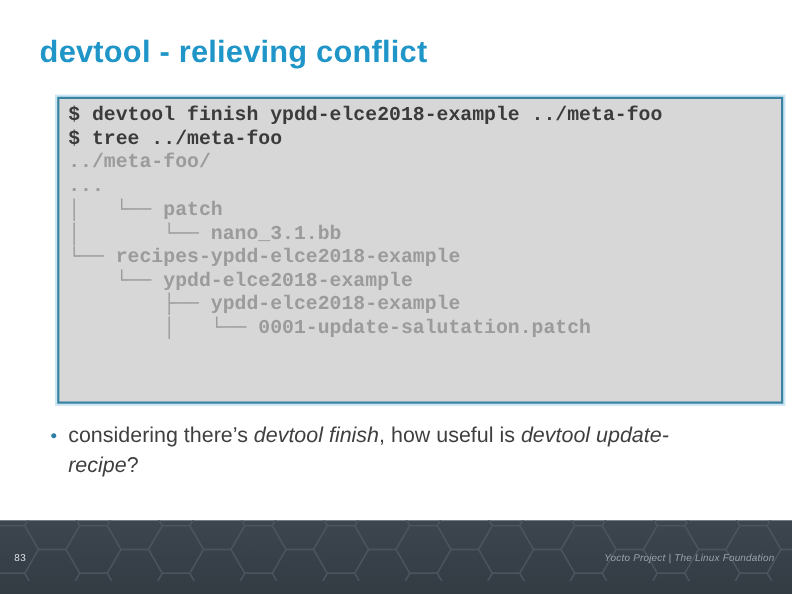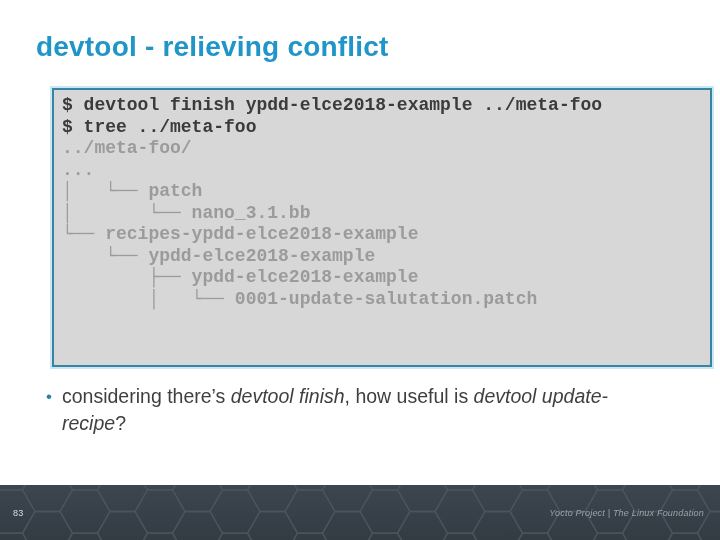--- a/index.html
+++ b/index.html
@@ -80,21 +80,21 @@
   }
   .bullet-text .em {
     font-style: italic;
     text-align: center;
   }
   .footer {
     position: absolute;
     left: 0;
     bottom: 0;
     width: 720px;
-    height: 55px;
+    height: 67px;
     background: linear-gradient(180deg, #3d464f 0%, #373f48 55%, #333b43 100%);
     overflow: hidden;
   }
   .footer svg {
     position: absolute;
     left: 0;
     top: 0;
     display: block;
   }
   .footer-page {

